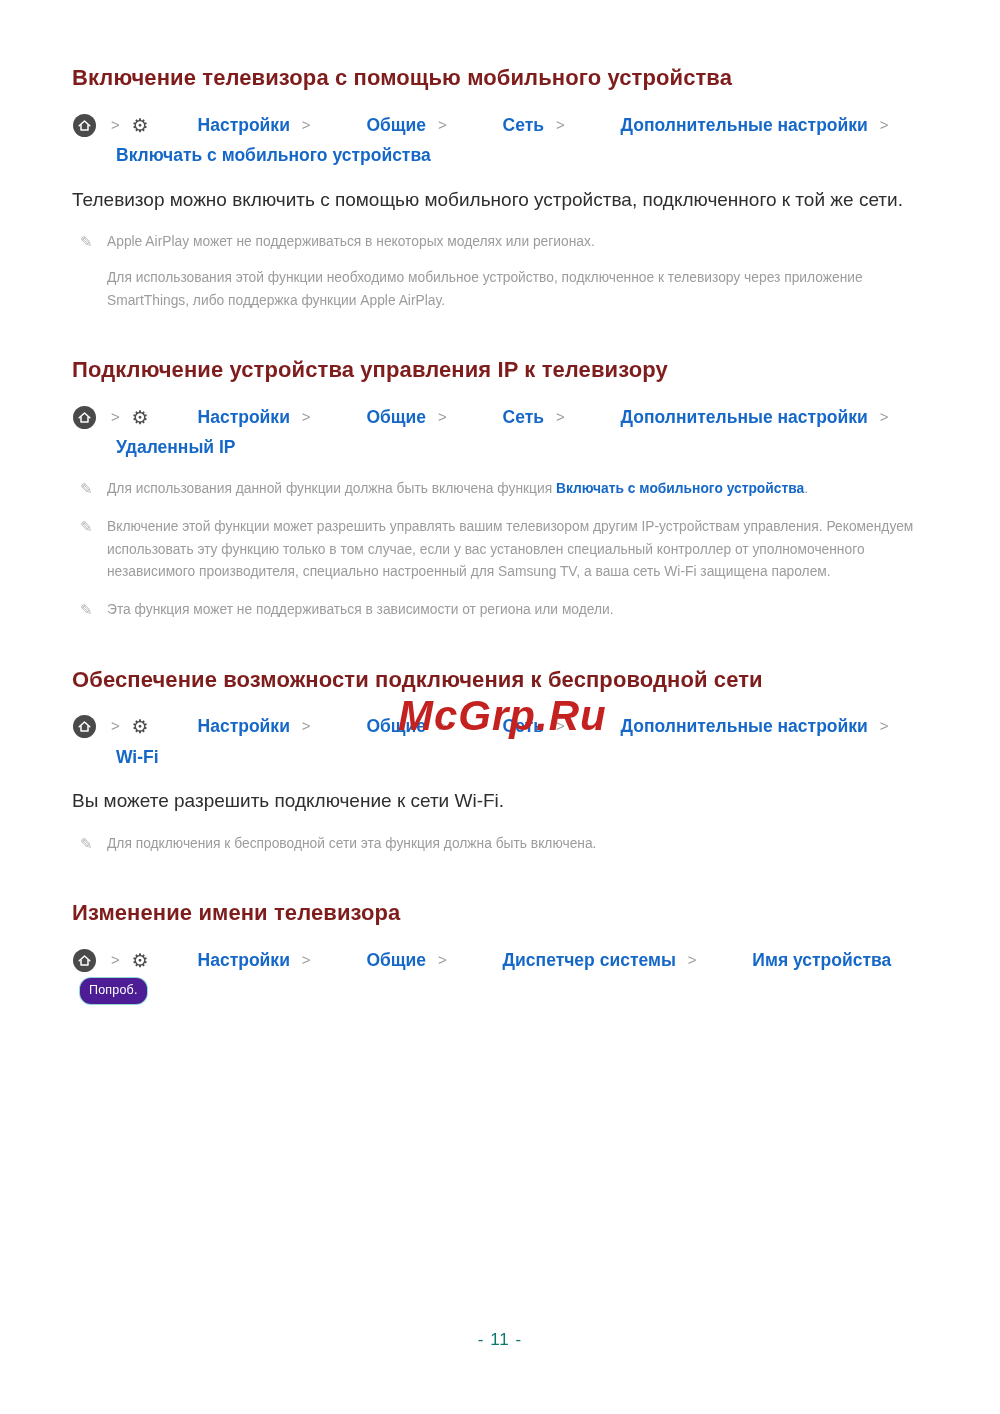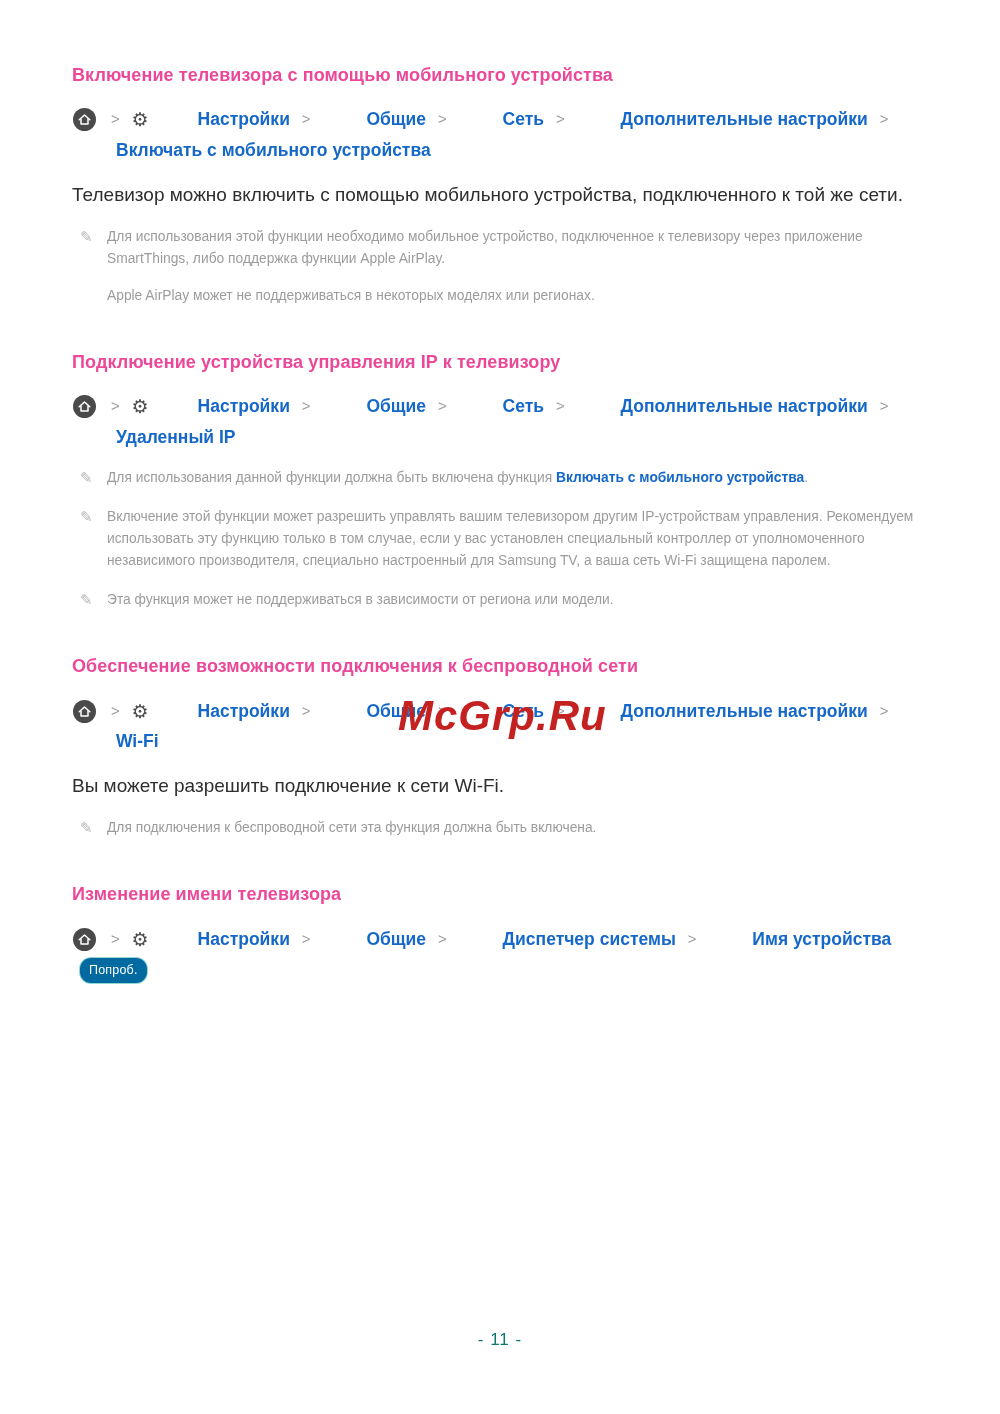--- a/index.html
+++ b/index.html
@@ -10,21 +10,21 @@
     font-family: "Liberation Sans", sans-serif;
     -webkit-font-smoothing: antialiased;
   }
   .page {
     position: absolute;
     left: 72px; top: 64px; right: 62px;
     color: #2e2e2e;
   }
   .section { margin-bottom: 44px; }
   .heading {
-    font-size: 18px; font-weight: 700; color: #ec4899;
+    font-size: 22px; font-weight: 700; color: #7f1d1d;
     margin: 0 0 18px 0; line-height: 1.3; letter-spacing: 0.1px;
   }
   .crumbs {
     font-size: 17.5px; font-weight: 600; color: #1568c8;
     line-height: 1.62; margin: 0 0 15px 0;
   }
   .crumbs .home {
     display: inline-block; vertical-align: -7px; margin-right: 2px;
   }
   .crumbs .sep {
@@ -48,21 +48,21 @@
   }
   .note .pencil {
     position: absolute; left: 8px; top: -1px;
     color: #b5b5b5; font-size: 15px;
   }
   .note p { margin: 0; }
   .note p + p { margin-top: 14px; }
   .note-link { color: #1568c8; font-weight: 700; text-decoration: none; cursor: pointer; }
   .badge {
     display: inline-block; vertical-align: 2px;
-    background: #0369a1; color: #ffffff;
+    background: #4c1d95; color: #ffffff;
     font-size: 12.5px; font-weight: 400;
     padding: 2px 9px 3px 9px; border-radius: 11px;
     margin-left: 8px; letter-spacing: 0.2px;
     box-shadow: 0 0 0 1px #8fd8d2; cursor: pointer;
   }
   .watermark {
     position: absolute; left: 398px; top: 692px;
     font-family: "Liberation Sans", sans-serif;
     font-size: 42px; font-weight: 700; font-style: italic;
     color: #c42121; letter-spacing: 1px; z-index: 5;
@@ -95,22 +95,22 @@
       <span class="sep">&gt;</span>
       <a class="crumb">Сеть</a>
       <span class="sep">&gt;</span>
       <a class="crumb">Дополнительные настройки</a>
       <span class="sep">&gt;</span>
       <a class="crumb">Включать с мобильного устройства</a>
     </div>
     <p class="body-text">Телевизор можно включить с помощью мобильного устройства, подключенного к той же сети.</p>
     <div class="note">
       <span class="pencil">✎</span>
+      <p>Apple AirPlay может не поддерживаться в некоторых моделях или регионах.</p>
       <p>Для использования этой функции необходимо мобильное устройство, подключенное к телевизору через приложение SmartThings, либо поддержка функции Apple AirPlay.</p>
-      <p>Apple AirPlay может не поддерживаться в некоторых моделях или регионах.</p>
     </div>
   </div>
 
   <div class="section">
     <h2 class="heading">Подключение устройства управления IP к телевизору</h2>
     <div class="crumbs">
       <span class="home"><svg class="home-svg" width="25" height="25" viewBox="0 0 25 25">
             <circle cx="12.5" cy="12.5" r="11.5" fill="#4a4a4a"></circle>
             <path d="M7.2 12.7 L12.5 8 L17.8 12.7" fill="none" stroke="#ffffff" stroke-width="1.5" stroke-linecap="round" stroke-linejoin="round"></path>
             <path d="M9 12 V17 H16 V12" fill="none" stroke="#ffffff" stroke-width="1.5" stroke-linecap="round" stroke-linejoin="round"></path>

